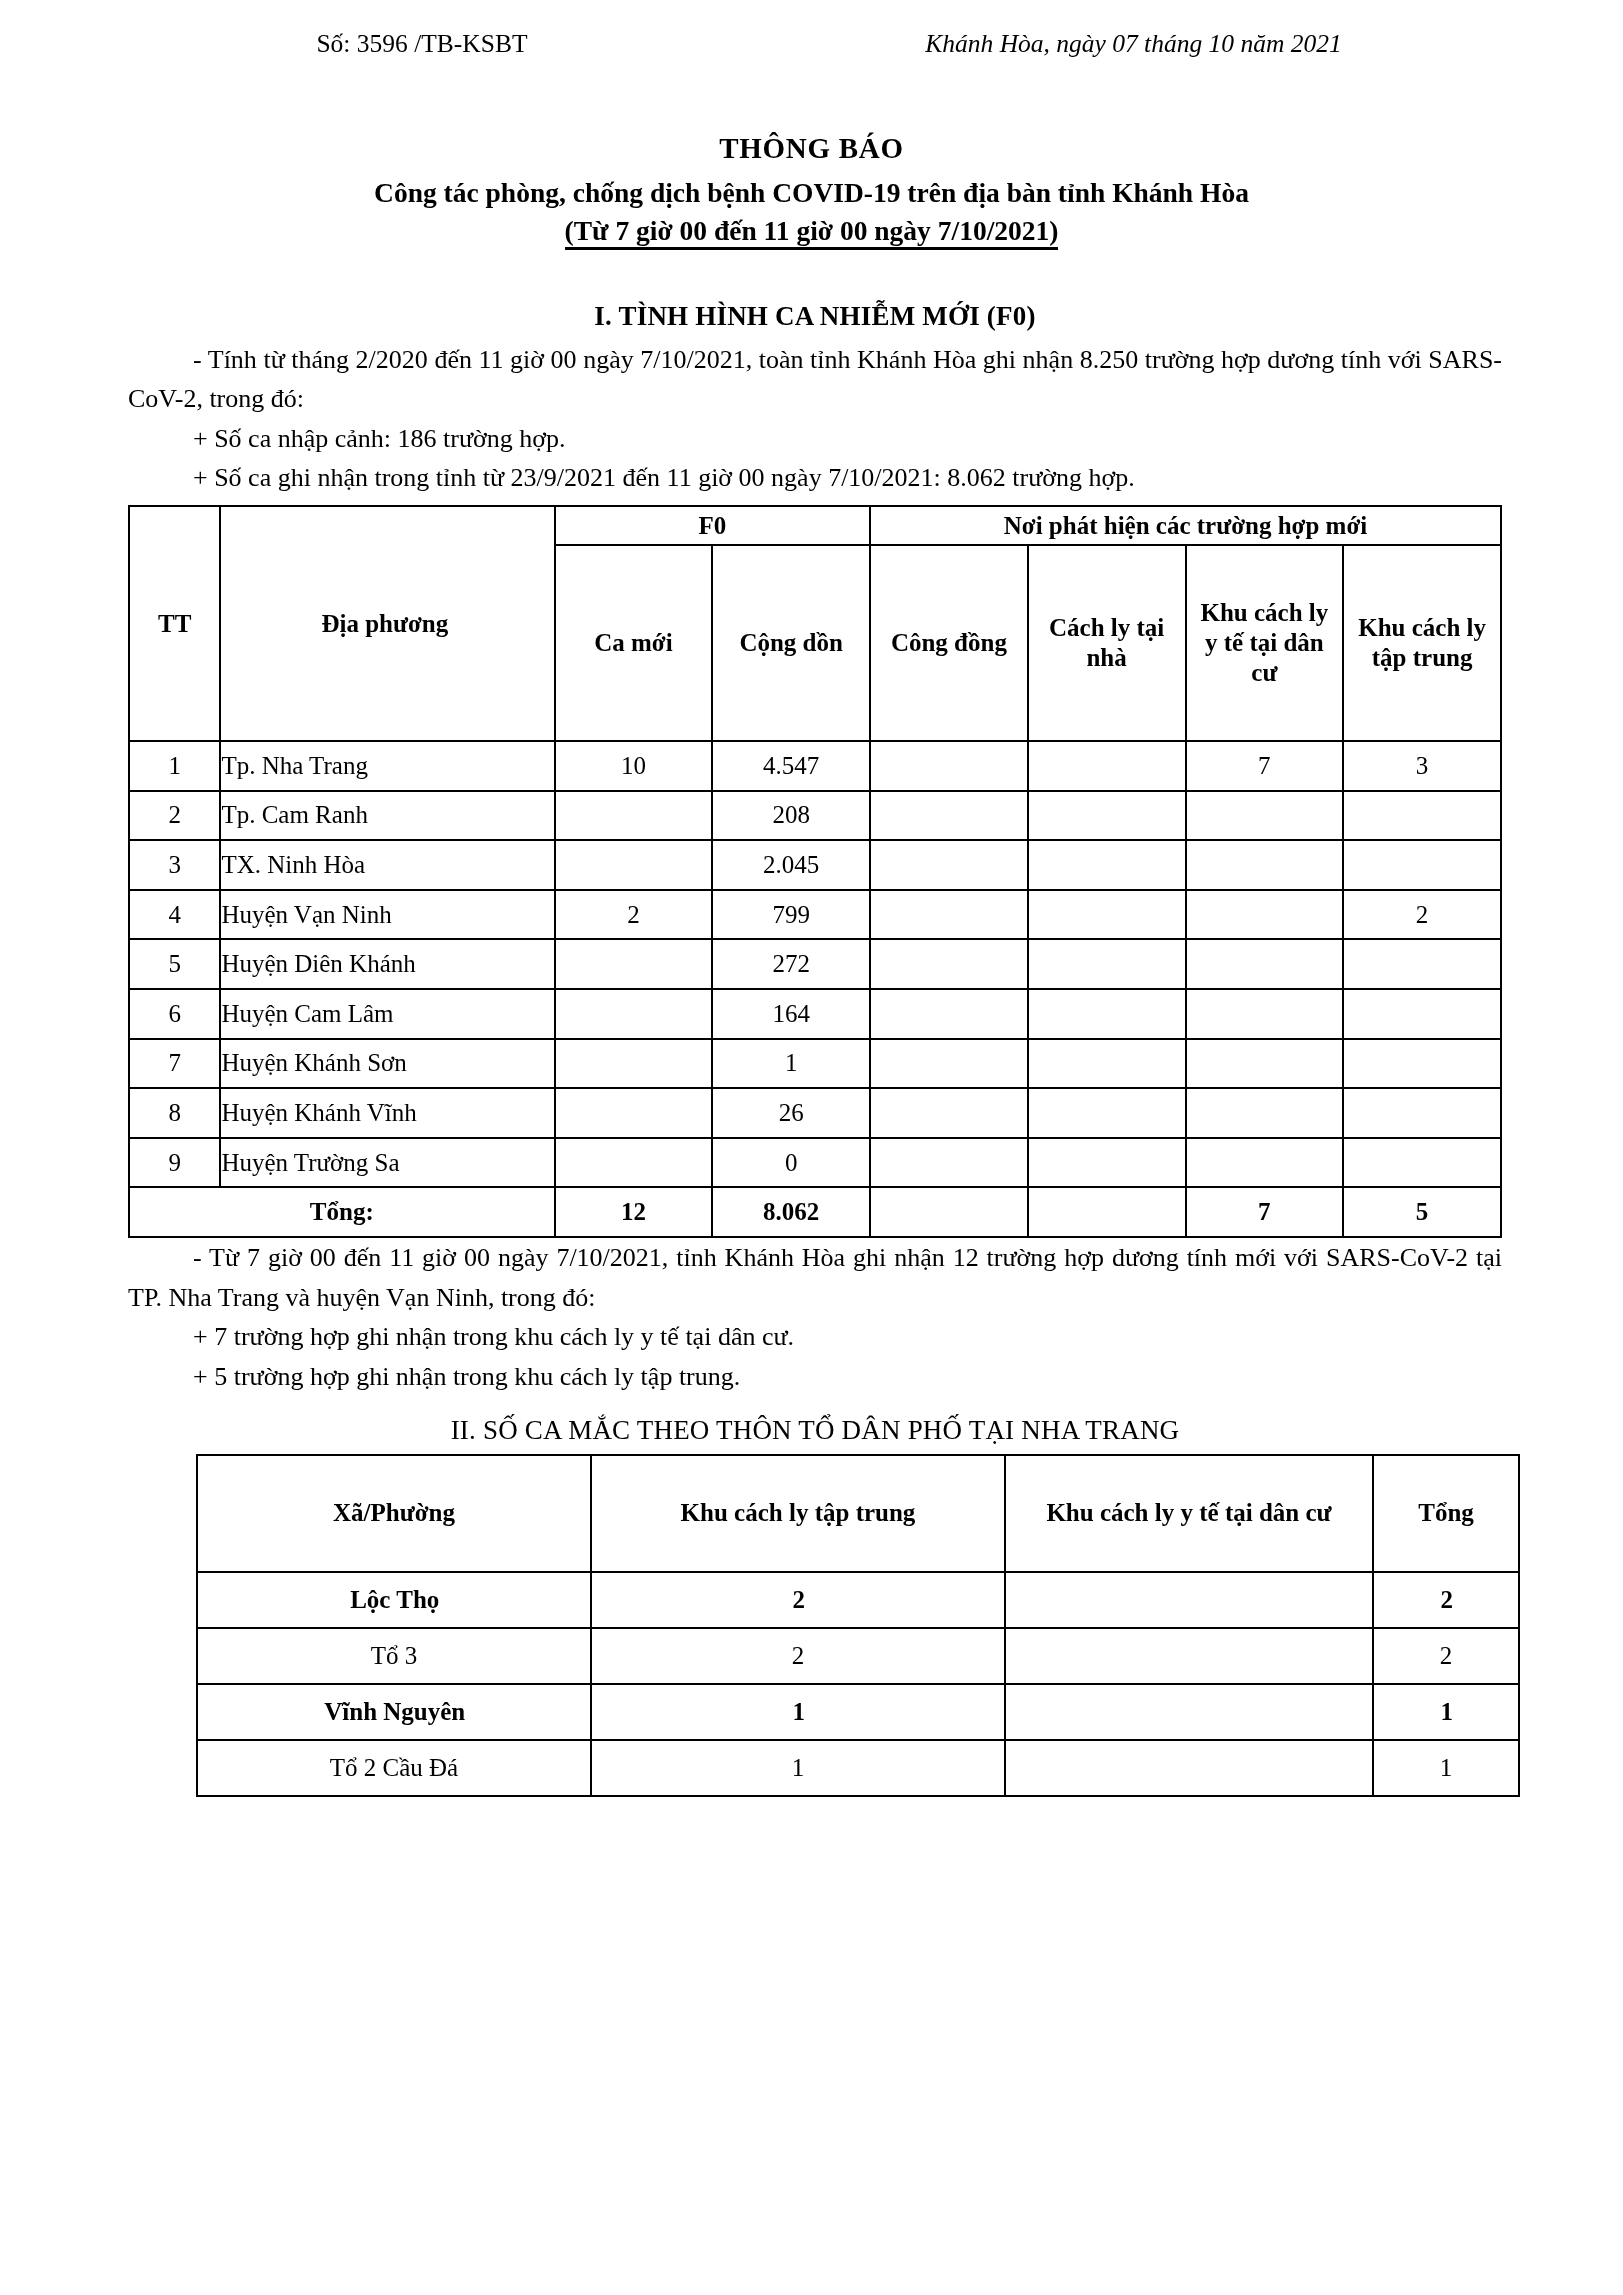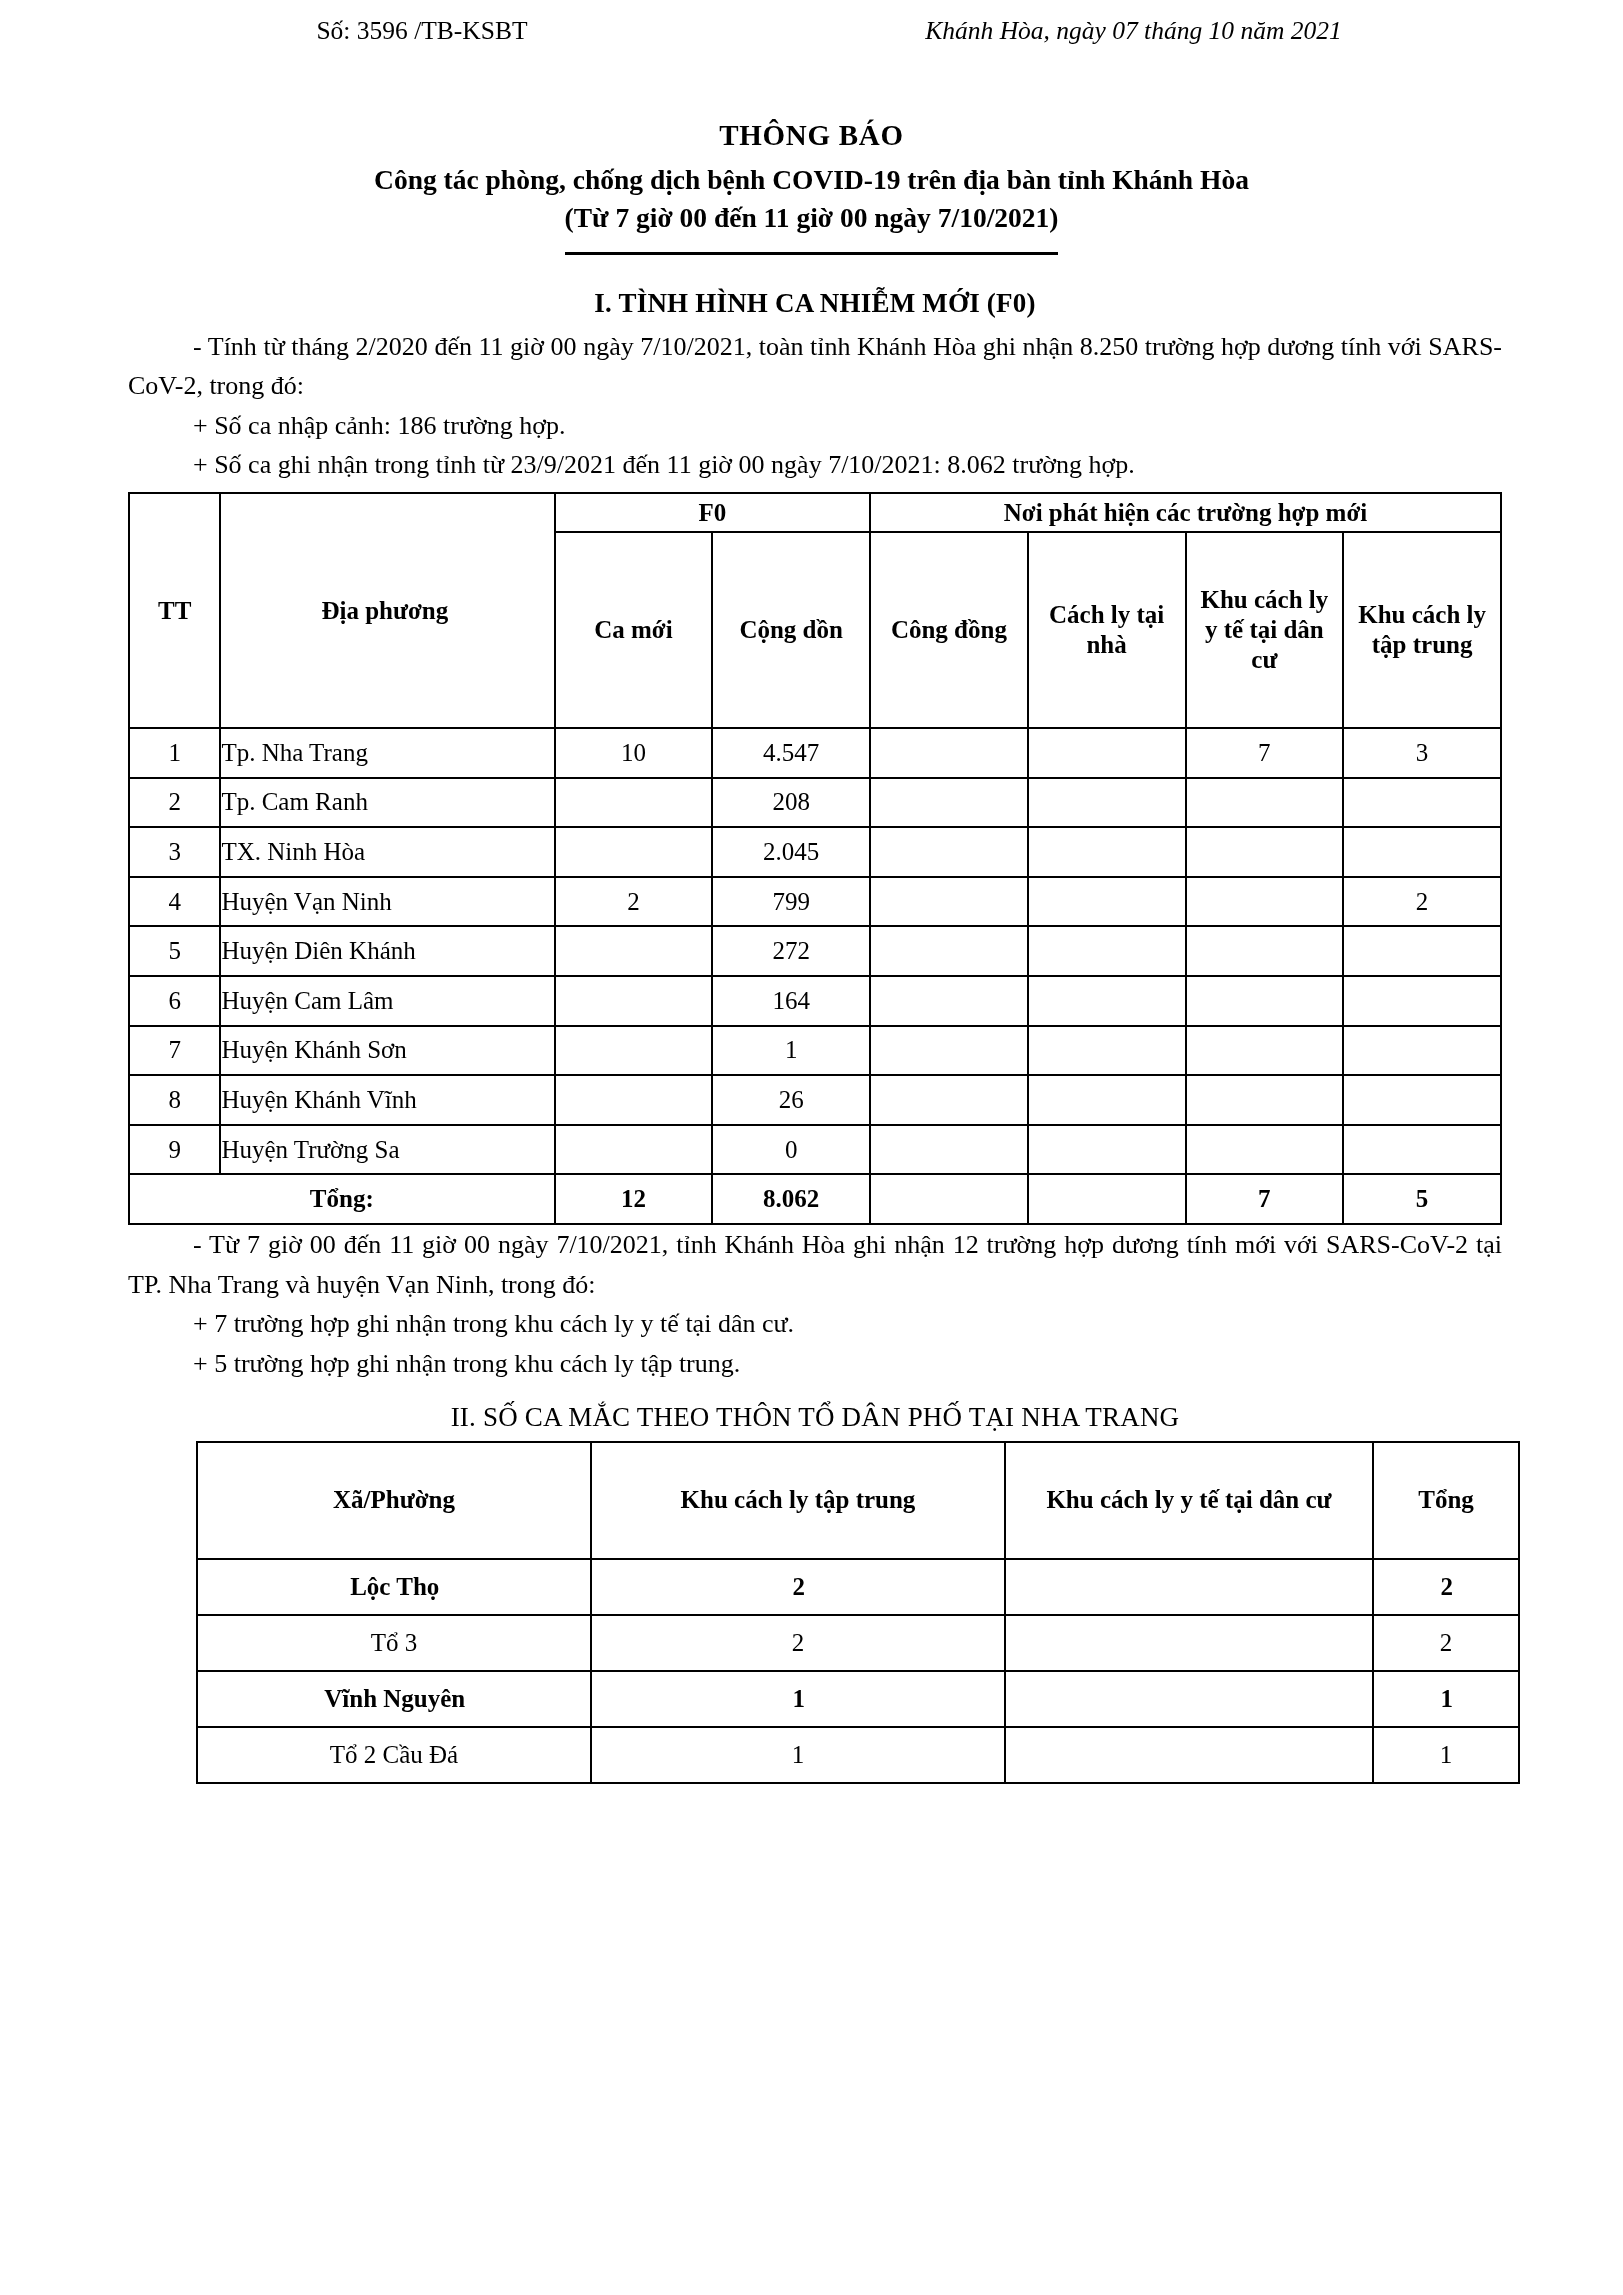--- a/index.html
+++ b/index.html
@@ -72,21 +72,21 @@
   }
   .rule-long {
     width: 393px;
     height: 3.3px;
     background: #000;
     margin: 8.5px auto 0 auto;
   }
   .hdr-sub {
     display: flex;
     width: 100%;
-    margin-top: 16px;
+    margin-top: 29px;
   }
   .sub-left {
     width: 602px;
     margin-left: 121px;
     text-align: center;
     font-size: 25.5px;
     white-space: nowrap;
   }
   .sub-right {
     flex: 1;
@@ -115,21 +115,21 @@
     line-height: 1.2;
   }
   .title-sub2 {
     font-size: 27.5px;
     font-weight: bold;
     margin-top: 5.2px;
     line-height: 1.2;
   }
   .title-sub2 span.u {
     border-bottom: 3.3px solid #000;
-    padding-bottom: 19px;
+    padding-bottom: 1px;
   }
 
   
   .content {
     margin: 0 121px 0 128px;
     font-size: 26px;
     line-height: 1.52;
   }
   .sec-heading {
     font-weight: bold;

